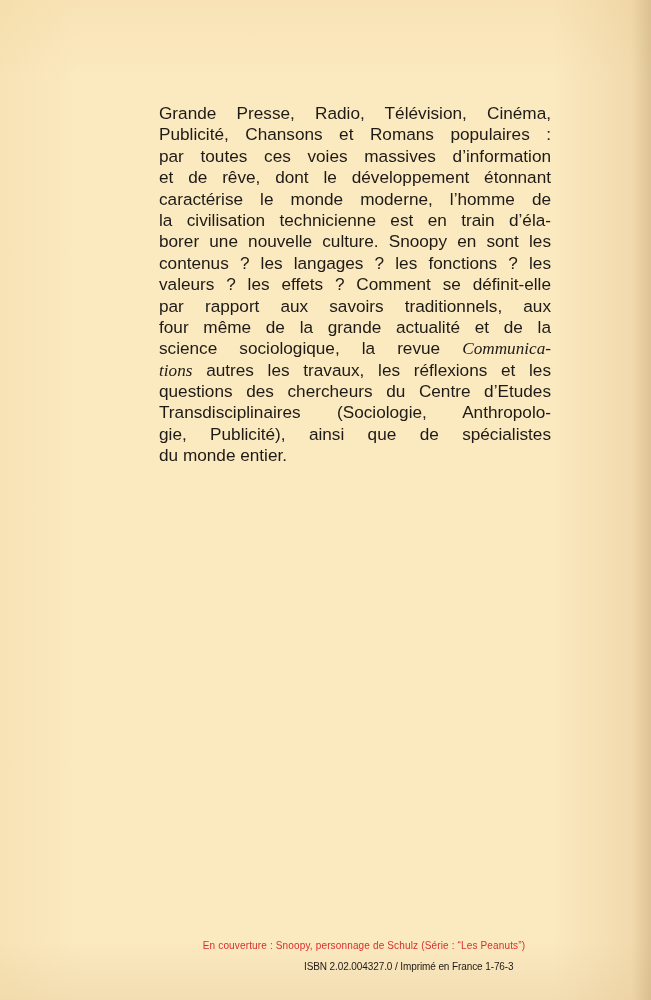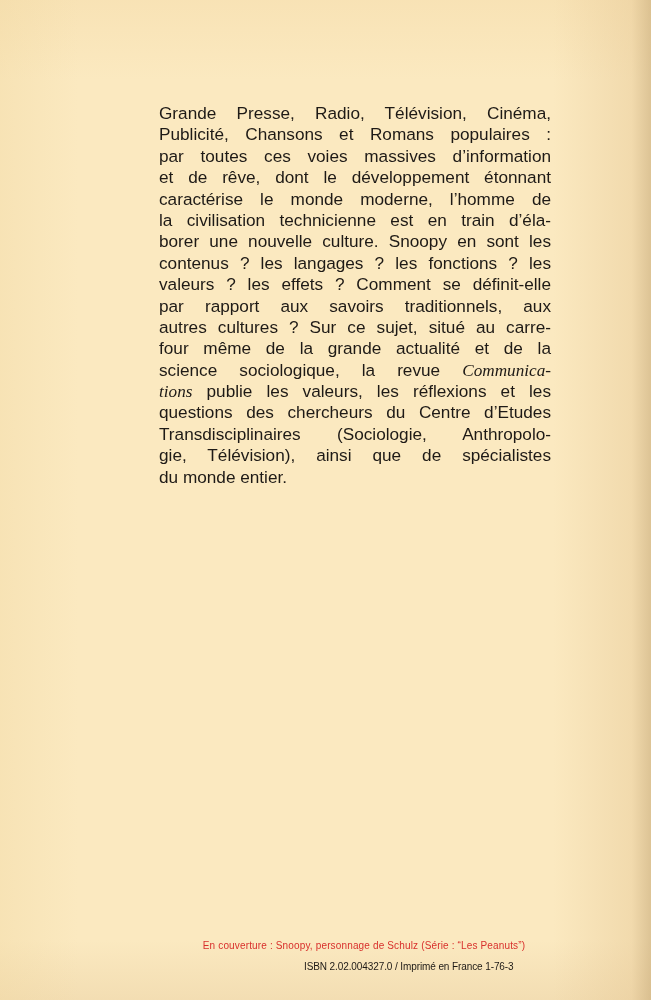--- a/index.html
+++ b/index.html
@@ -74,25 +74,24 @@
     <span class="line" style="white-space: normal;">Grande Presse, Radio, Télévision, Cinéma,</span>
     <span class="line" style="white-space: normal;">Publicité, Chansons et Romans populaires :</span>
     <span class="line" style="white-space: normal;">par toutes ces voies massives d’information</span>
     <span class="line" style="white-space: normal;">et de rêve, dont le développement étonnant</span>
     <span class="line" style="white-space: normal;">caractérise le monde moderne, l’homme de</span>
     <span class="line" style="white-space: normal;">la civilisation technicienne est en train d’éla-</span>
     <span class="line" style="white-space: normal;">borer une nouvelle culture. Snoopy en sont les</span>
     <span class="line" style="white-space: normal;">contenus ? les langages ? les fonctions ? les</span>
     <span class="line" style="white-space: normal;">valeurs ? les effets ? Comment se définit-elle</span>
     <span class="line" style="white-space: normal;">par rapport aux savoirs traditionnels, aux</span>
-    <span class="line" style="white-space: normal;">autres cultures ? Sur ce sujet, situé au carre-</span>
     <span class="line" style="white-space: normal;">four même de la grande actualité et de la</span>
     <span class="line" style="white-space: normal;"><span>science sociologique, la revue </span><span class="ital">Communica-</span></span>
-    <span class="line" style="white-space: normal;"><span class="ital">tions</span><span> publie les valeurs, les réflexions et les</span></span>
+    <span class="line" style="white-space: normal;"><span class="ital">tions</span><span> autres les travaux, les réflexions et les</span></span>
     <span class="line" style="white-space: normal;">questions des chercheurs du Centre d’Etudes</span>
     <span class="line" style="white-space: normal;">Transdisciplinaires (Sociologie, Anthropolo-</span>
-    <span class="line" style="white-space: normal;">gie, Télévision), ainsi que de spécialistes</span>
+    <span class="line" style="white-space: normal;">gie, Publicité), ainsi que de spécialistes</span>
     <span class="line last" style="white-space: normal;">du monde entier.</span>
   </div>
 
   <div class="footer-credit">En couverture : Snoopy, personnage de Schulz (Série : “Les Peanuts”)</div>
   <div class="footer-isbn">ISBN 2.02.004327.0 / Imprimé en France 1-76-3</div>
 </div>
 
 </body></html>

